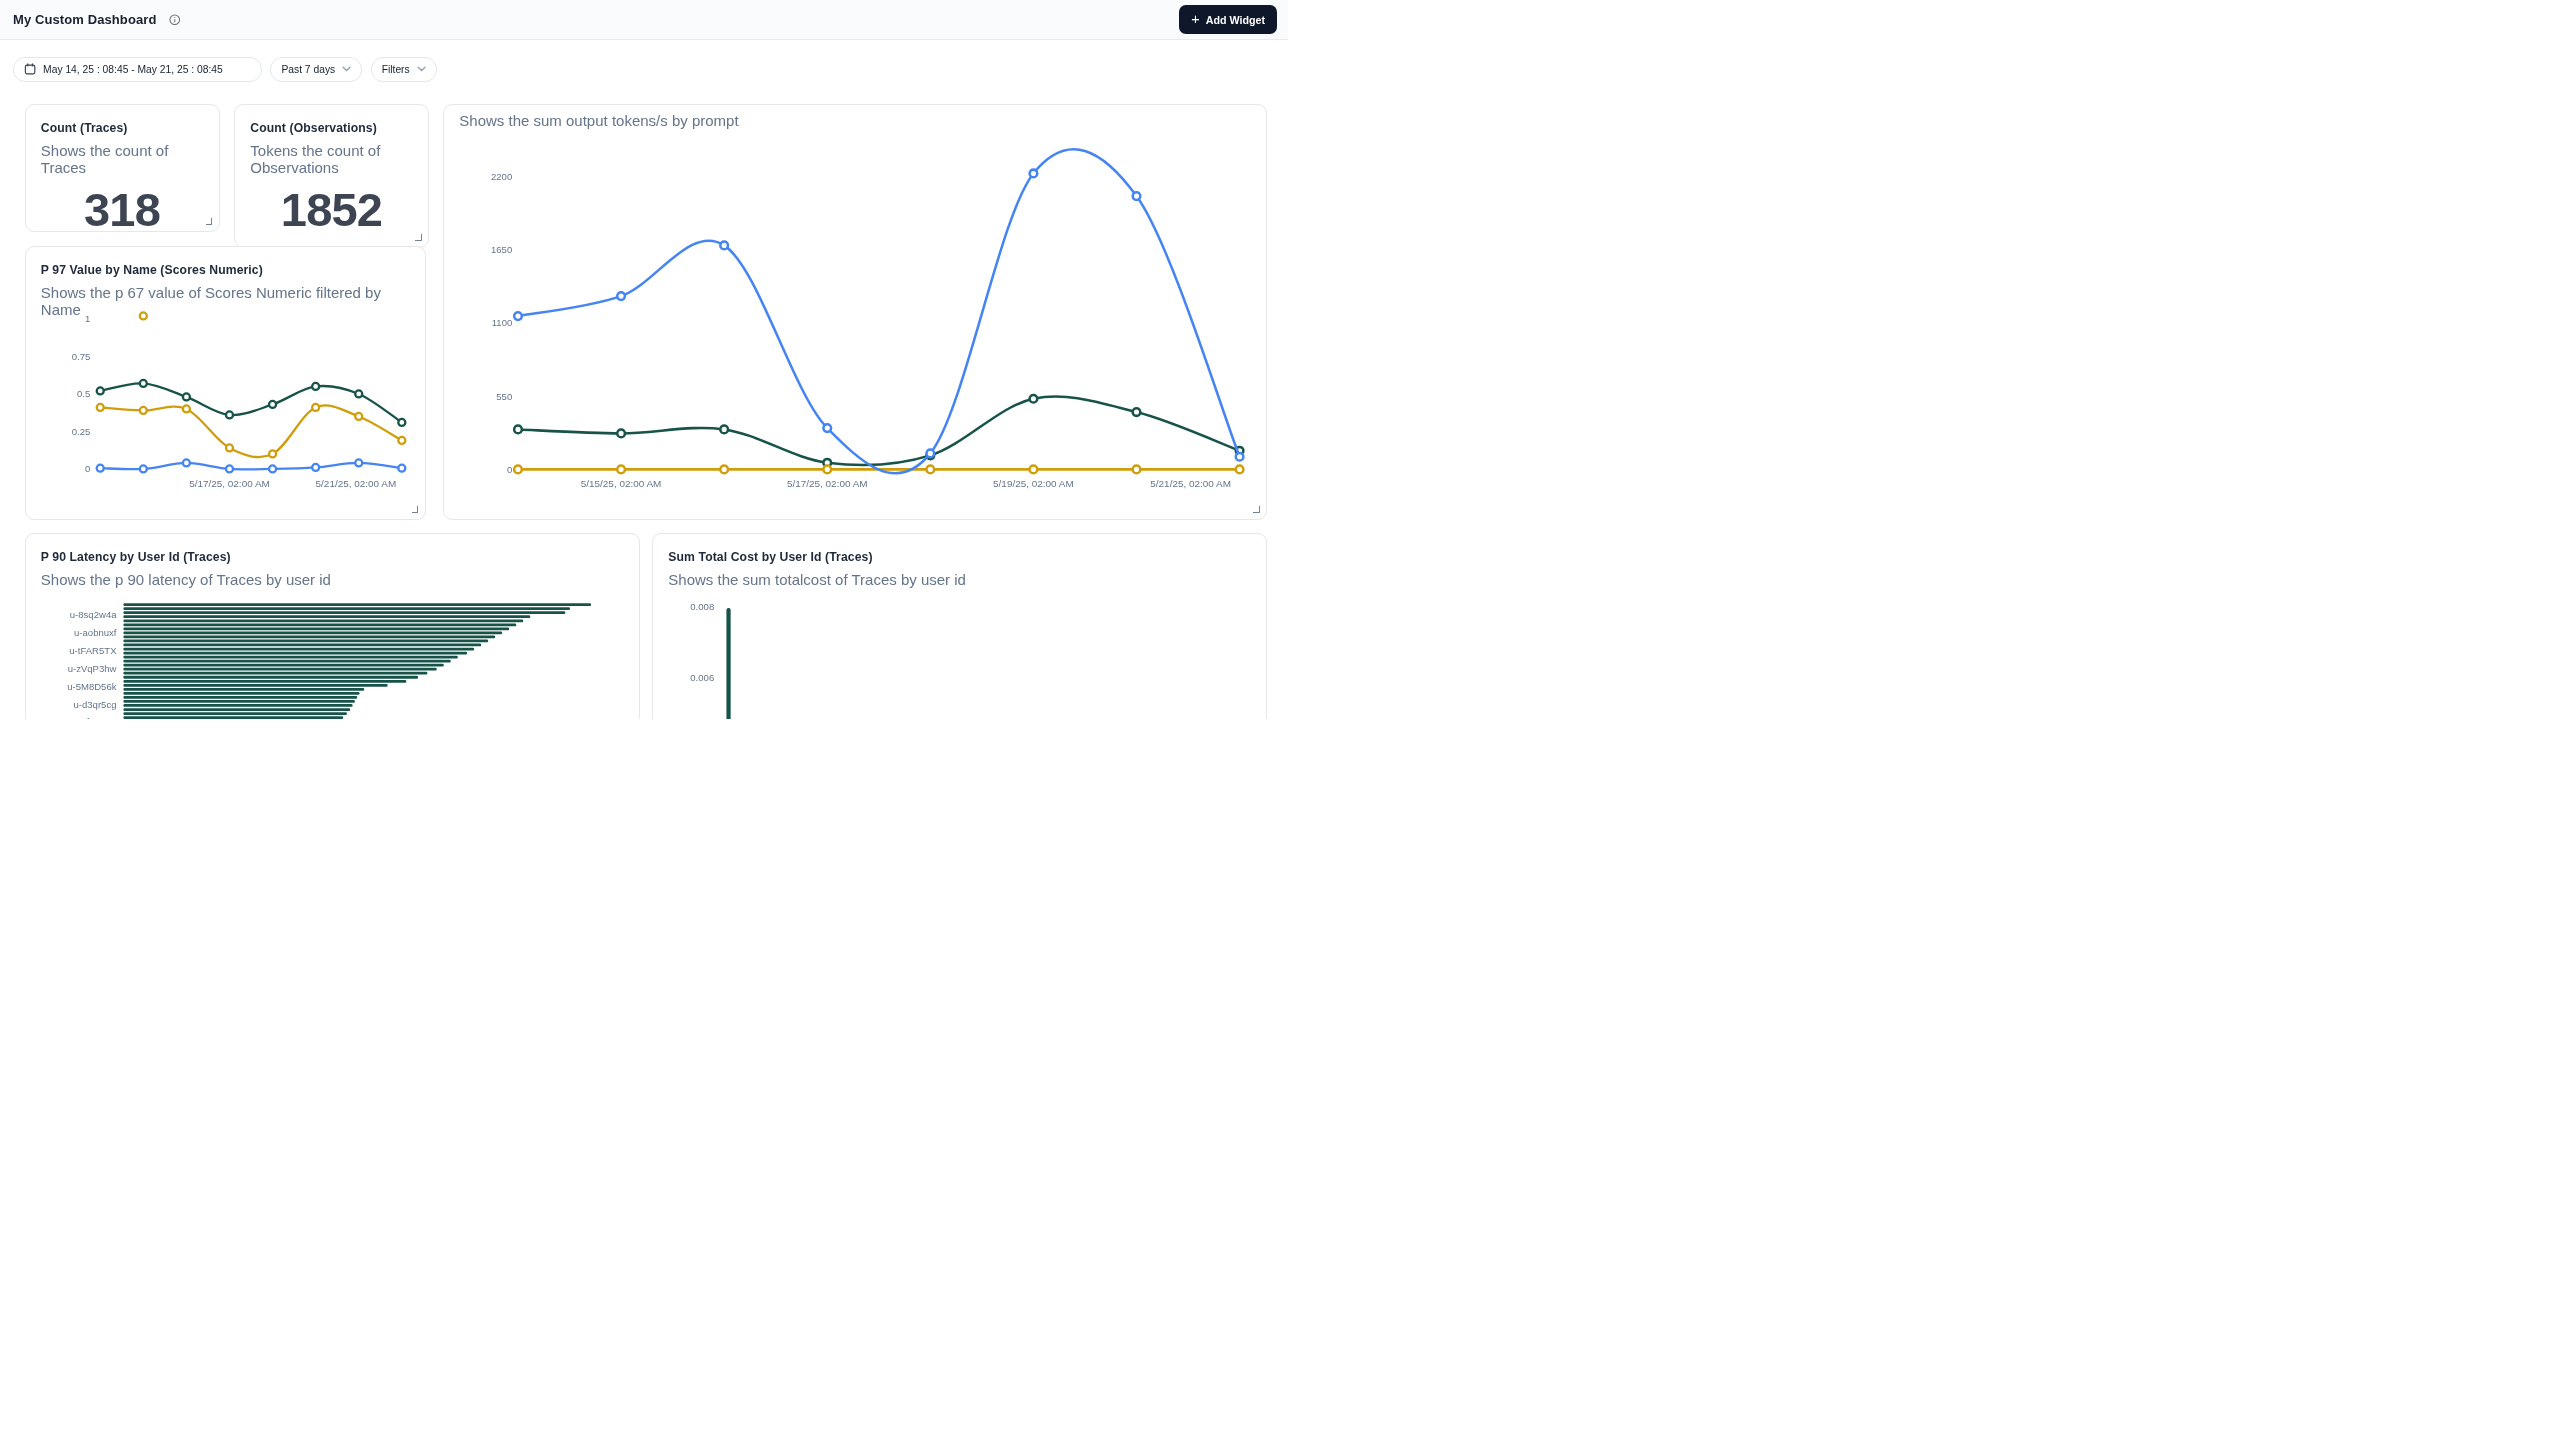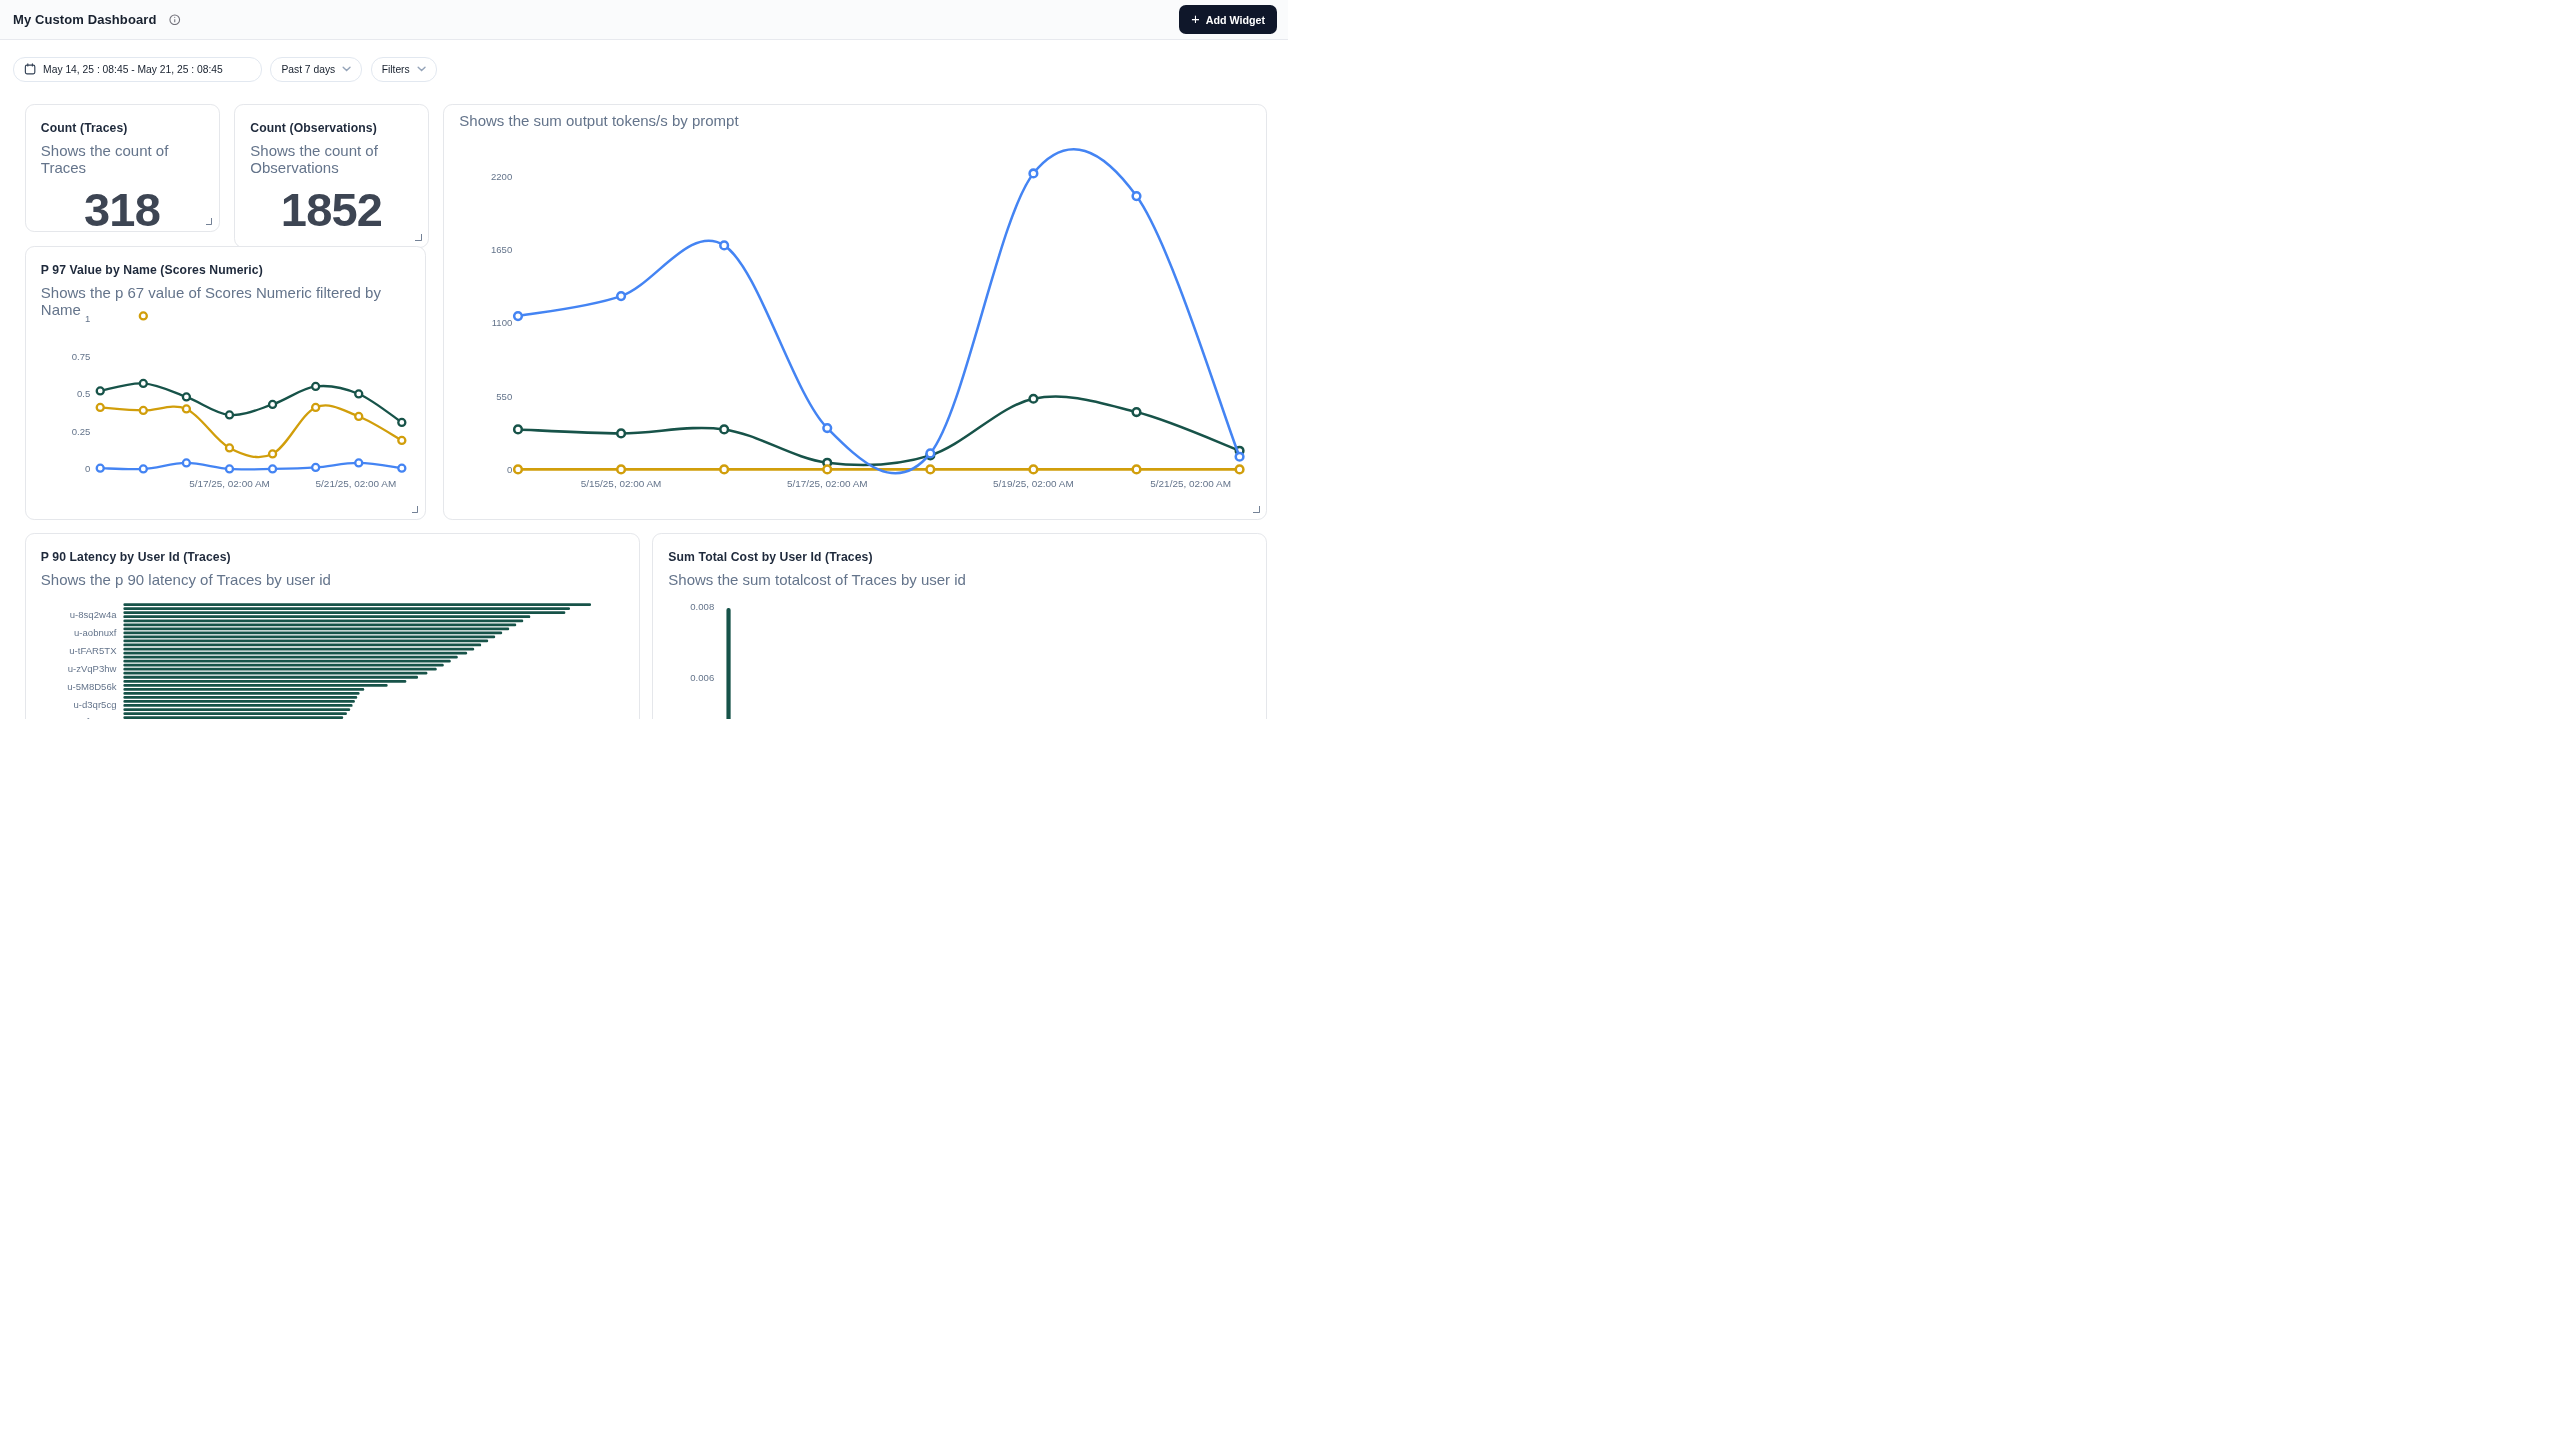--- a/index.html
+++ b/index.html
@@ -106,21 +106,21 @@
 
 <section class="card" style="left:24.5px;top:104px;width:195px;height:128px">
   <h2>Count (Traces)</h2>
   <p class="sub">Shows the count of Traces</p>
   <div class="bignum">318</div>
   <span class="rs"></span>
 </section>
 
 <section class="card" style="left:234px;top:104px;width:195px;height:144px">
   <h2>Count (Observations)</h2>
-  <p class="sub">Shows the count of Observations</p>
+  <p class="sub">Tokens the count of Observations</p>
   <div class="bignum">1852</div>
   <span class="rs"></span>
 </section>
 
 <section class="card" style="left:443px;top:104px;width:824px;height:416px">
   <svg class="chart" id="chart-tokens_per_second" width="824" height="416" viewBox="0 0 1077 544">
       <text x="89" y="481" text-anchor="end" class="tick">0</text>
       <text x="89" y="385.124" text-anchor="end" class="tick">550</text>
       <text x="89" y="289.248" text-anchor="end" class="tick">1100</text>
       <text x="89" y="193.372" text-anchor="end" class="tick">1650</text>

